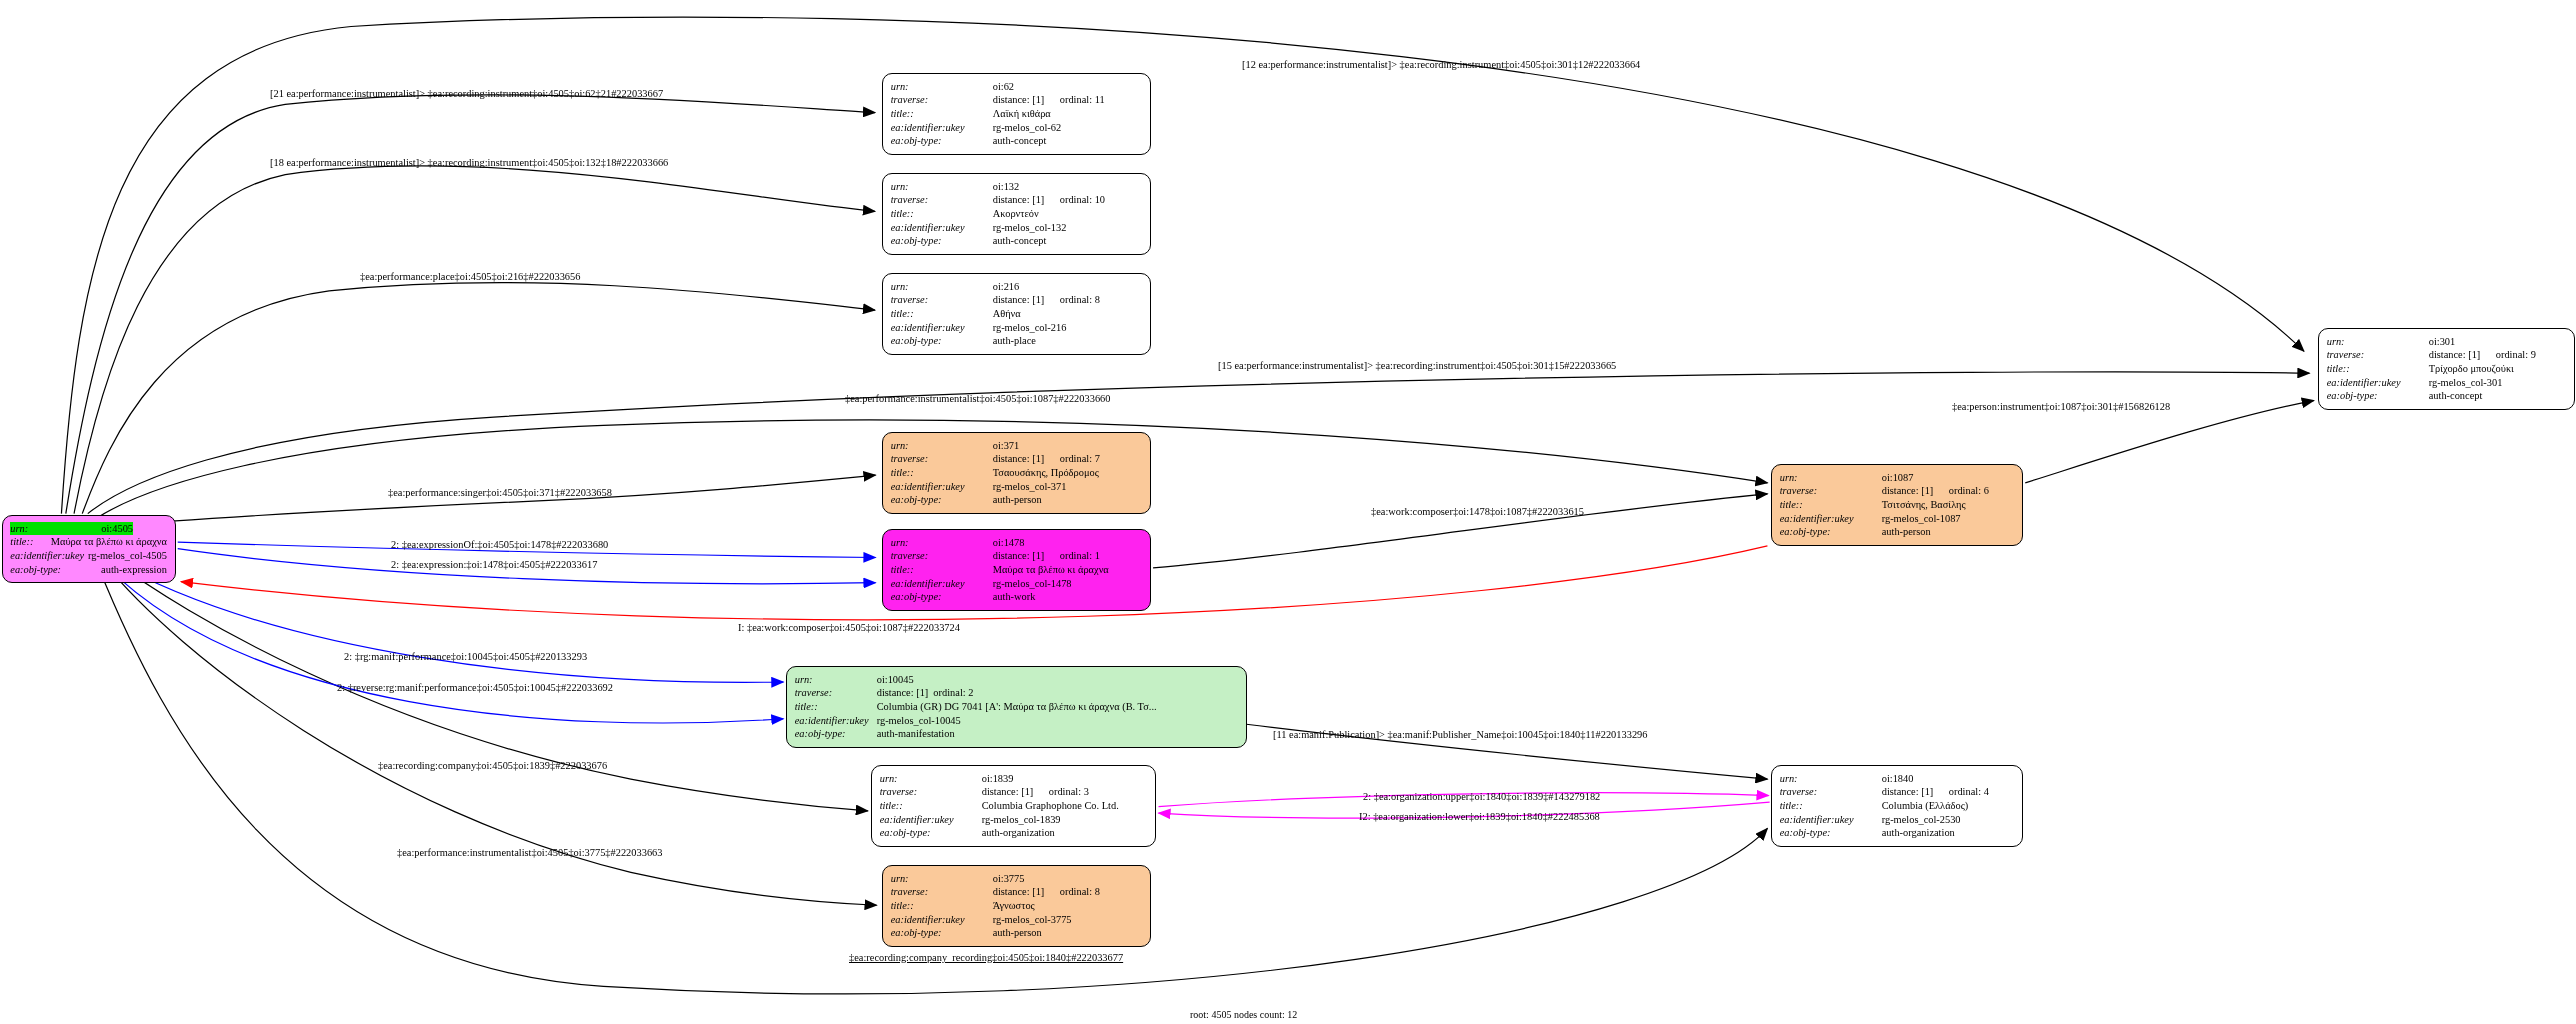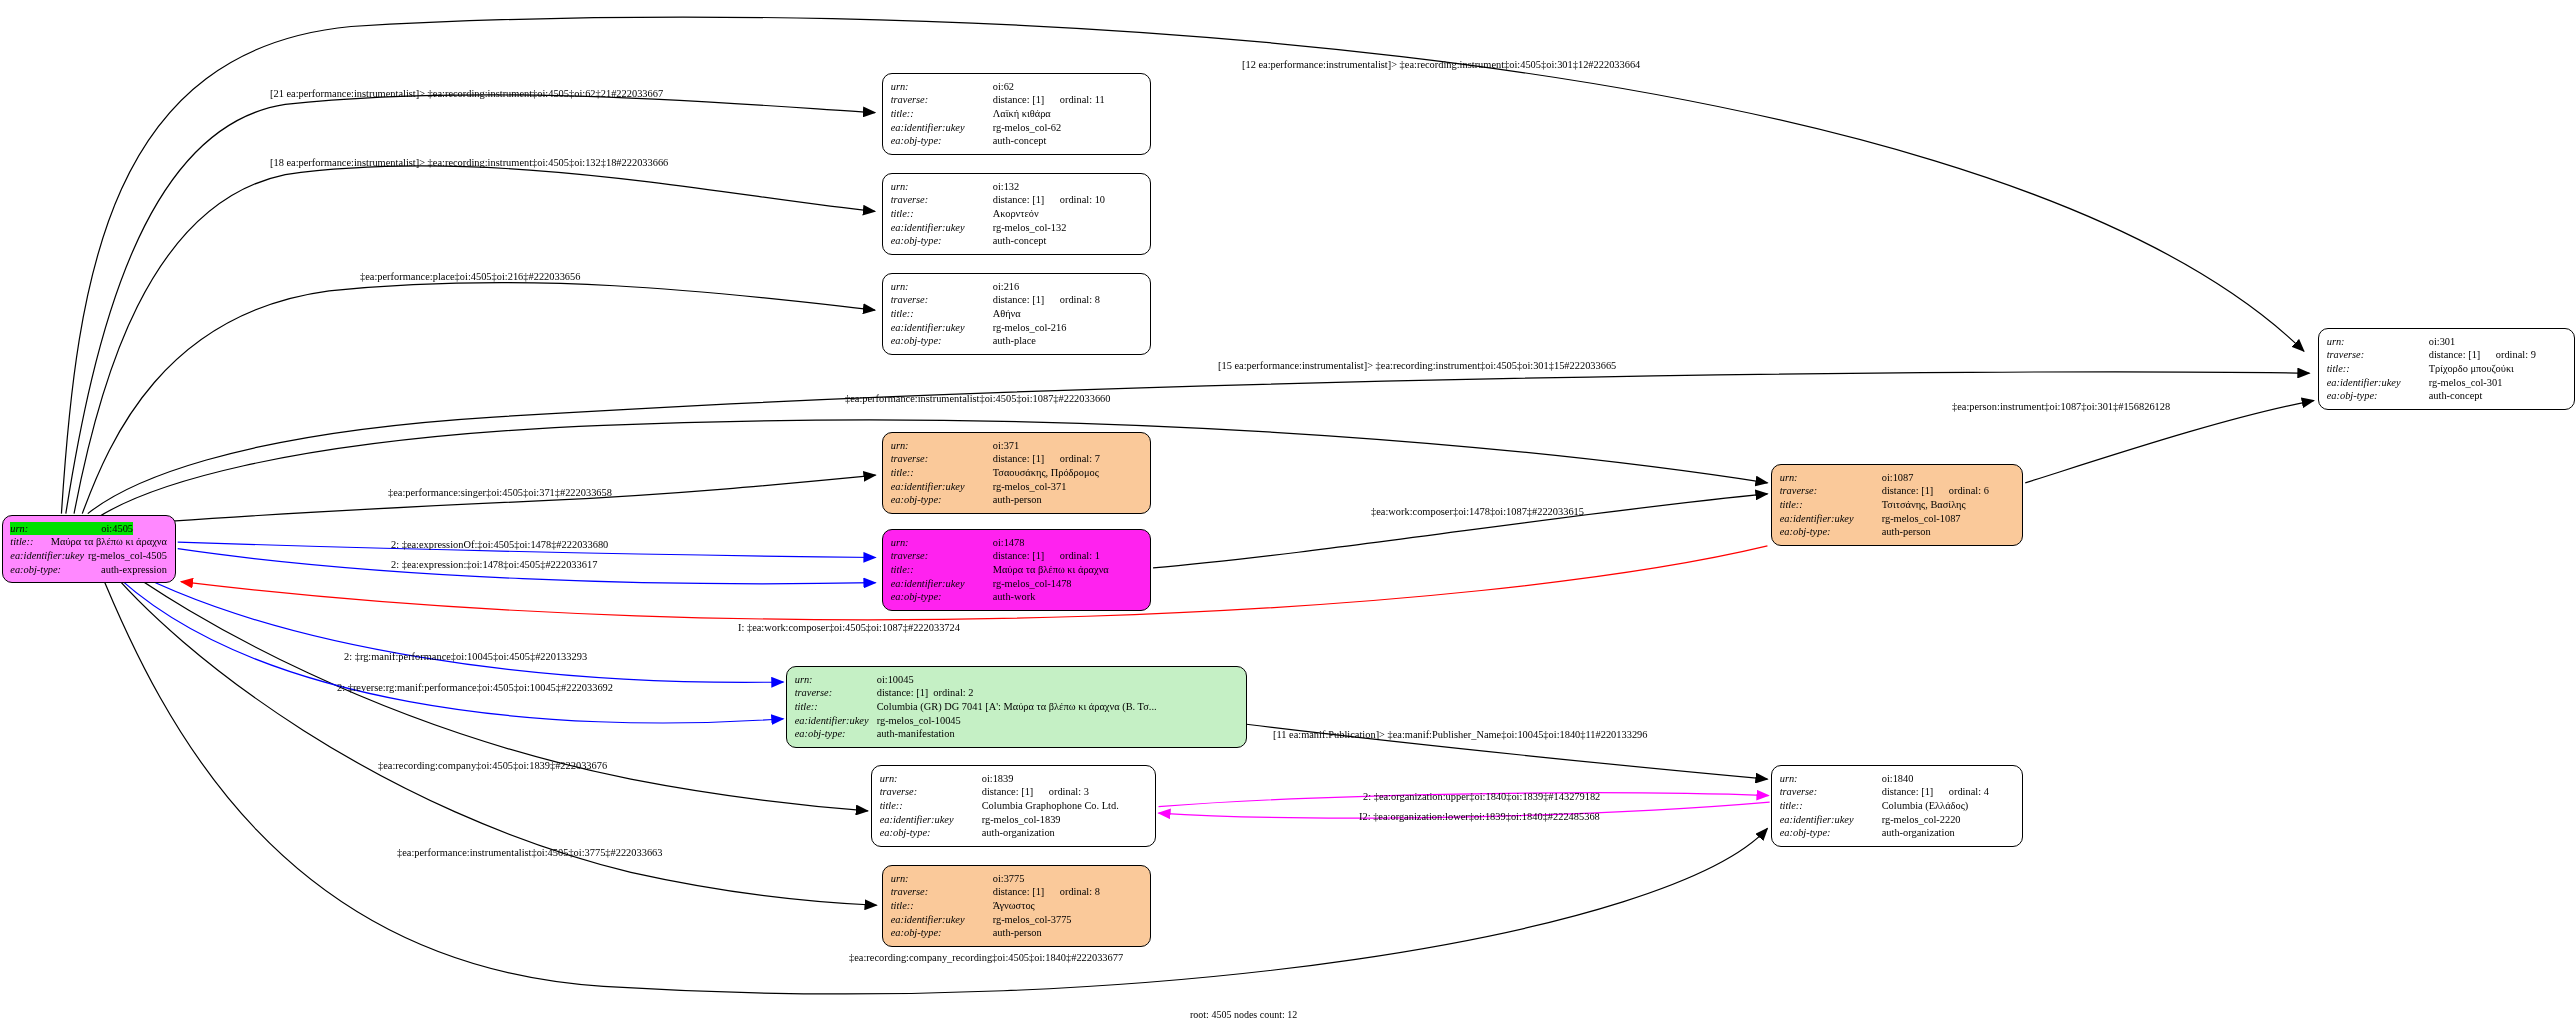--- a/index.html
+++ b/index.html
@@ -327,21 +327,21 @@
           <span class="k" style="width: 102px;">traverse:</span>
           <span class="v">distance: [1]</span>
           <span class="v2" style="margin-left: 15.4px;">ordinal: 4</span>
         </div>
         <div class="row">
           <span class="k" style="width: 102px;">title::</span>
           <span class="v">Columbia (Ελλάδος)</span>
         </div>
         <div class="row">
           <span class="k" style="width: 102px;">ea:identifier:ukey</span>
-          <span class="v">rg-melos_col-2220</span>
+          <span class="v">rg-melos_col-2530</span>
         </div>
         <div class="row">
           <span class="k" style="width: 102px;">ea:obj-type:</span>
           <span class="v">auth-organization</span>
         </div>
       </div>
       <div class="node fill-white" style="left: 2318px; top: 328px; width: 257px;">
         <div class="row">
           <span class="k" style="width: 102px;">urn:</span>
           <span class="v">oi:301</span>
@@ -379,18 +379,18 @@
       <div class="elabel" style="left: 391px; top: 560px; color: rgb(0, 0, 0);">2: ‡ea:expression:‡oi:1478‡oi:4505‡#222033617</div>
       <div class="elabel" style="left: 1371px; top: 507px; color: rgb(0, 0, 0);">‡ea:work:composer‡oi:1478‡oi:1087‡#222033615</div>
       <div class="elabel" style="left: 738px; top: 623px; color: rgb(0, 0, 0);">I: ‡ea:work:composer‡oi:4505‡oi:1087‡#222033724</div>
       <div class="elabel" style="left: 344px; top: 652px; color: rgb(0, 0, 0);">2: ‡rg:manif:performance‡oi:10045‡oi:4505‡#220133293</div>
       <div class="elabel" style="left: 337px; top: 683px; color: rgb(0, 0, 0);">2: ‡reverse:rg:manif:performance‡oi:4505‡oi:10045‡#222033692</div>
       <div class="elabel" style="left: 1273px; top: 730px; color: rgb(0, 0, 0);">[11 ea:manif:Publication]&gt; ‡ea:manif:Publisher_Name‡oi:10045‡oi:1840‡11#220133296</div>
       <div class="elabel" style="left: 378px; top: 761px; color: rgb(0, 0, 0);">‡ea:recording:company‡oi:4505‡oi:1839‡#222033676</div>
       <div class="elabel" style="left: 1363px; top: 792px; color: rgb(0, 0, 0);">2: ‡ea:organization:upper‡oi:1840‡oi:1839‡#143279182</div>
       <div class="elabel" style="left: 1359px; top: 812px; color: rgb(0, 0, 0);">I2: ‡ea:organization:lower‡oi:1839‡oi:1840‡#222485368</div>
       <div class="elabel" style="left: 357px; top: 848px; color: rgb(0, 0, 0); margin-left: 40px;">‡ea:performance:instrumentalist‡oi:4505‡oi:3775‡#222033663</div>
-      <div class="elabel" style="left: 849px; top: 953px; color: rgb(0, 0, 0);">‡ea:recording:company_recording‡oi:4505‡oi:1840‡#222033677</div>
+      <div class="elabel" style="left: 849px; top: 953px; color: rgb(0, 0, 0); text-decoration: underline;">‡ea:recording:company_recording‡oi:4505‡oi:1840‡#222033677</div>
     </div>
 
   <div class="footer" style="left:1190px; top:1009px;">root: 4505 nodes count: 12</div>
 </div>
 
 
 </body></html>

